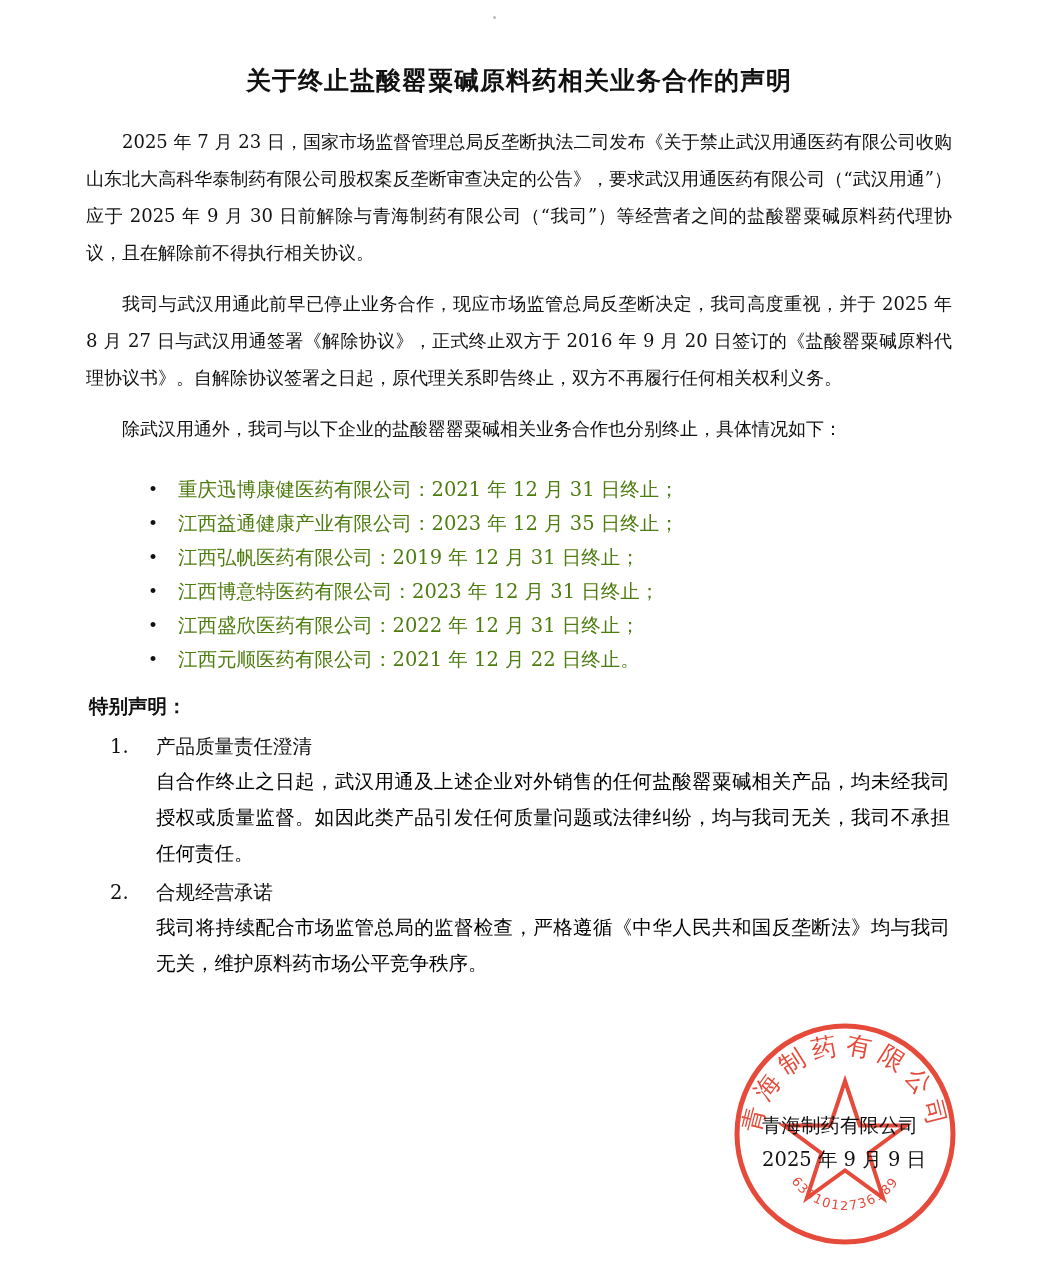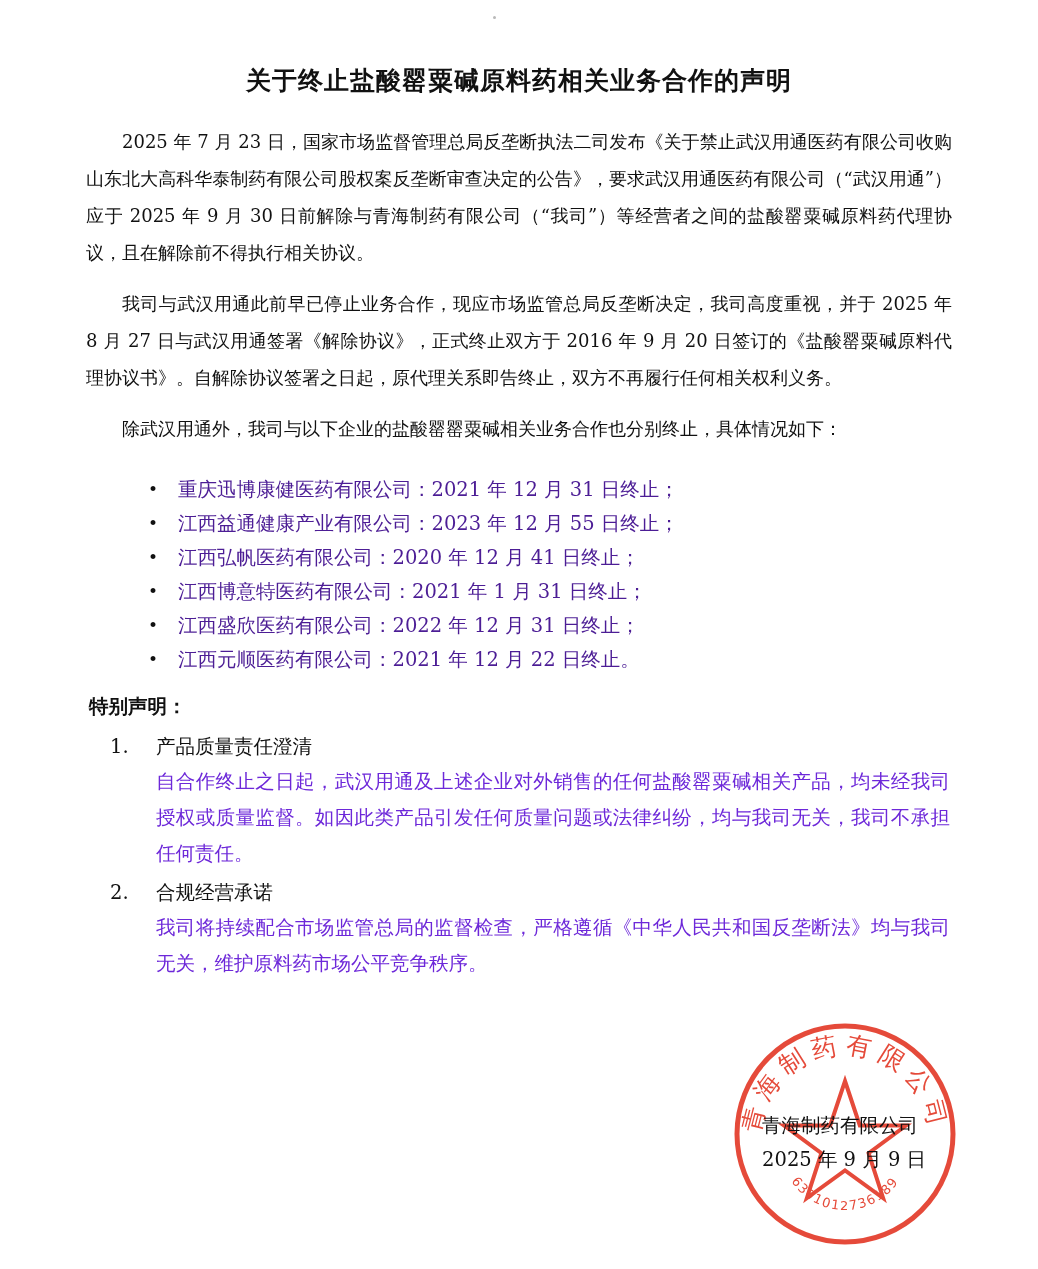--- a/index.html
+++ b/index.html
@@ -46,21 +46,21 @@
   .bullet-list {
     list-style: none;
     margin: 8px 0 10px 0;
     padding: 0 0 0 58px;
   }
   .bullet-list li {
     font-size: 19.5px;
     line-height: 34px;
     position: relative;
     padding-left: 34px;
-    color: #4c1d95;
+    color: #4d7c0f;
   }
   .bullet-list li::before {
     content: "\2022";
     position: absolute;
     left: 4px;
     top: -1px;
     font-size: 17px;
     color: #111;
   }
   .special-head {
@@ -89,21 +89,21 @@
   }
   .num-head .num {
     display: inline-block;
     width: 46px;
   }
   .num-body {
     font-size: 19.5px;
     line-height: 36px;
     text-align: justify;
     text-justify: inter-ideograph;
-    color: #6d28d9;
+    color: #000000;
     padding-left: 70px;
     padding-right: 2px;
   }
   .signature {
     position: absolute;
     right: 112px;
     bottom: 92px;
     text-align: left;
     font-size: 19.5px;
     line-height: 34px;
@@ -140,23 +140,23 @@
   <div class="top-dot"></div>
 
   <h1 class="doc-title">关于终止盐酸罂粟碱原料药相关业务合作的声明</h1>
 
   <p class="para">2025 年 7 月 23 日，国家市场监督管理总局反垄断执法二司发布《关于禁止武汉用通医药有限公司收购山东北大高科华泰制药有限公司股权案反垄断审查决定的公告》，要求武汉用通医药有限公司（“武汉用通”）应于 2025 年 9 月 30 日前解除与青海制药有限公司（“我司”）等经营者之间的盐酸罂粟碱原料药代理协议，且在解除前不得执行相关协议。</p>
   <p class="para">我司与武汉用通此前早已停止业务合作，现应市场监管总局反垄断决定，我司高度重视，并于 2025 年 8 月 27 日与武汉用通签署《解除协议》，正式终止双方于 2016 年 9 月 20 日签订的《盐酸罂粟碱原料代理协议书》。自解除协议签署之日起，原代理关系即告终止，双方不再履行任何相关权利义务。</p>
   <p class="para tight">除武汉用通外，我司与以下企业的盐酸罂罂粟碱相关业务合作也分别终止，具体情况如下：</p>
 
   <ul class="bullet-list">
     <li>重庆迅博康健医药有限公司：2021 年 12 月 31 日终止；</li>
-    <li>江西益通健康产业有限公司：2023 年 12 月 55 日终止；</li>
-    <li>江西弘帆医药有限公司：2020 年 12 月 41 日终止；</li>
-    <li>江西博意特医药有限公司：2021 年 1 月 31 日终止；</li>
+    <li>江西益通健康产业有限公司：2023 年 12 月 35 日终止；</li>
+    <li>江西弘帆医药有限公司：2019 年 12 月 31 日终止；</li>
+    <li>江西博意特医药有限公司：2023 年 12 月 31 日终止；</li>
     <li>江西盛欣医药有限公司：2022 年 12 月 31 日终止；</li>
     <li>江西元顺医药有限公司：2021 年 12 月 22 日终止。</li>
   </ul>
 
   <div class="special-head">特别声明：</div>
 
   <ol class="num-list">
     <li>
       <div class="num-head">
         <span class="num">1.</span><span>产品质量责任澄清</span>

